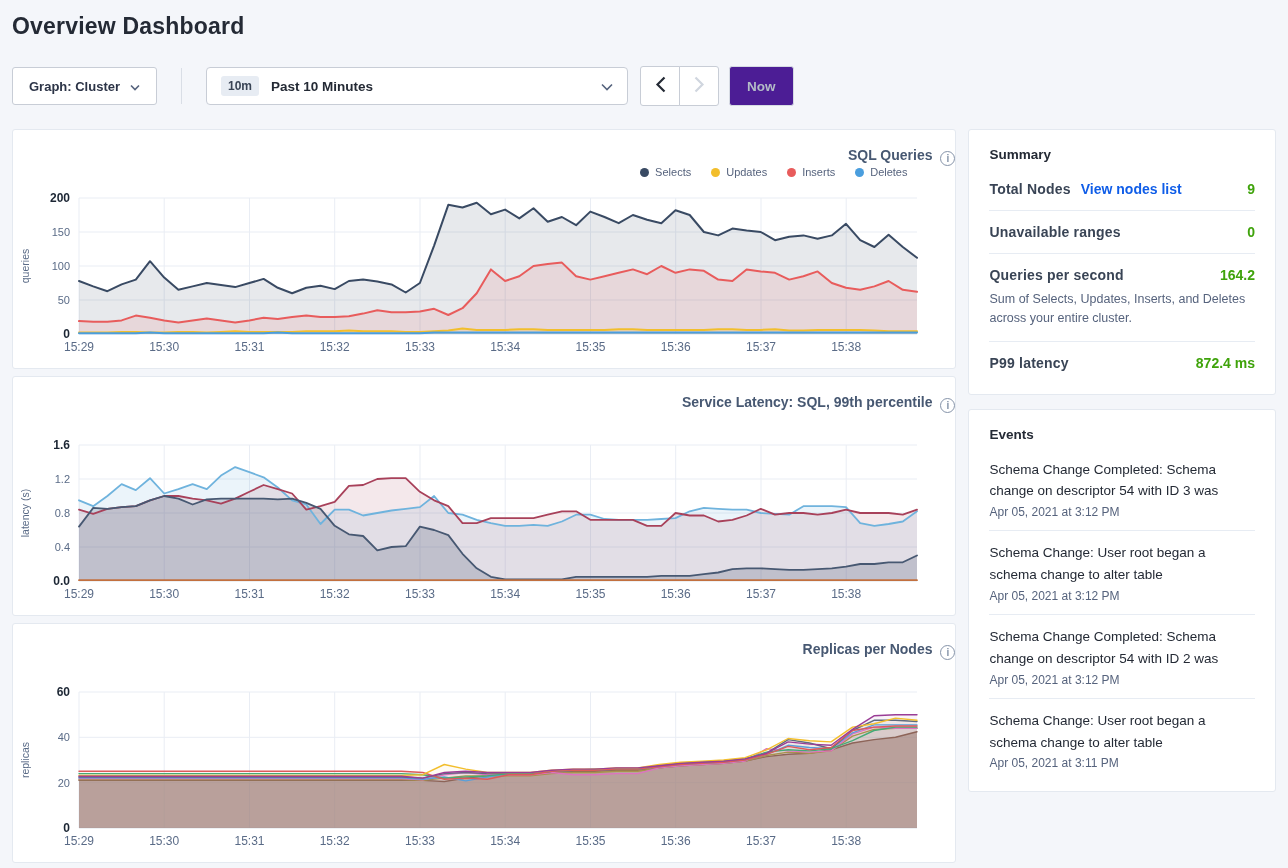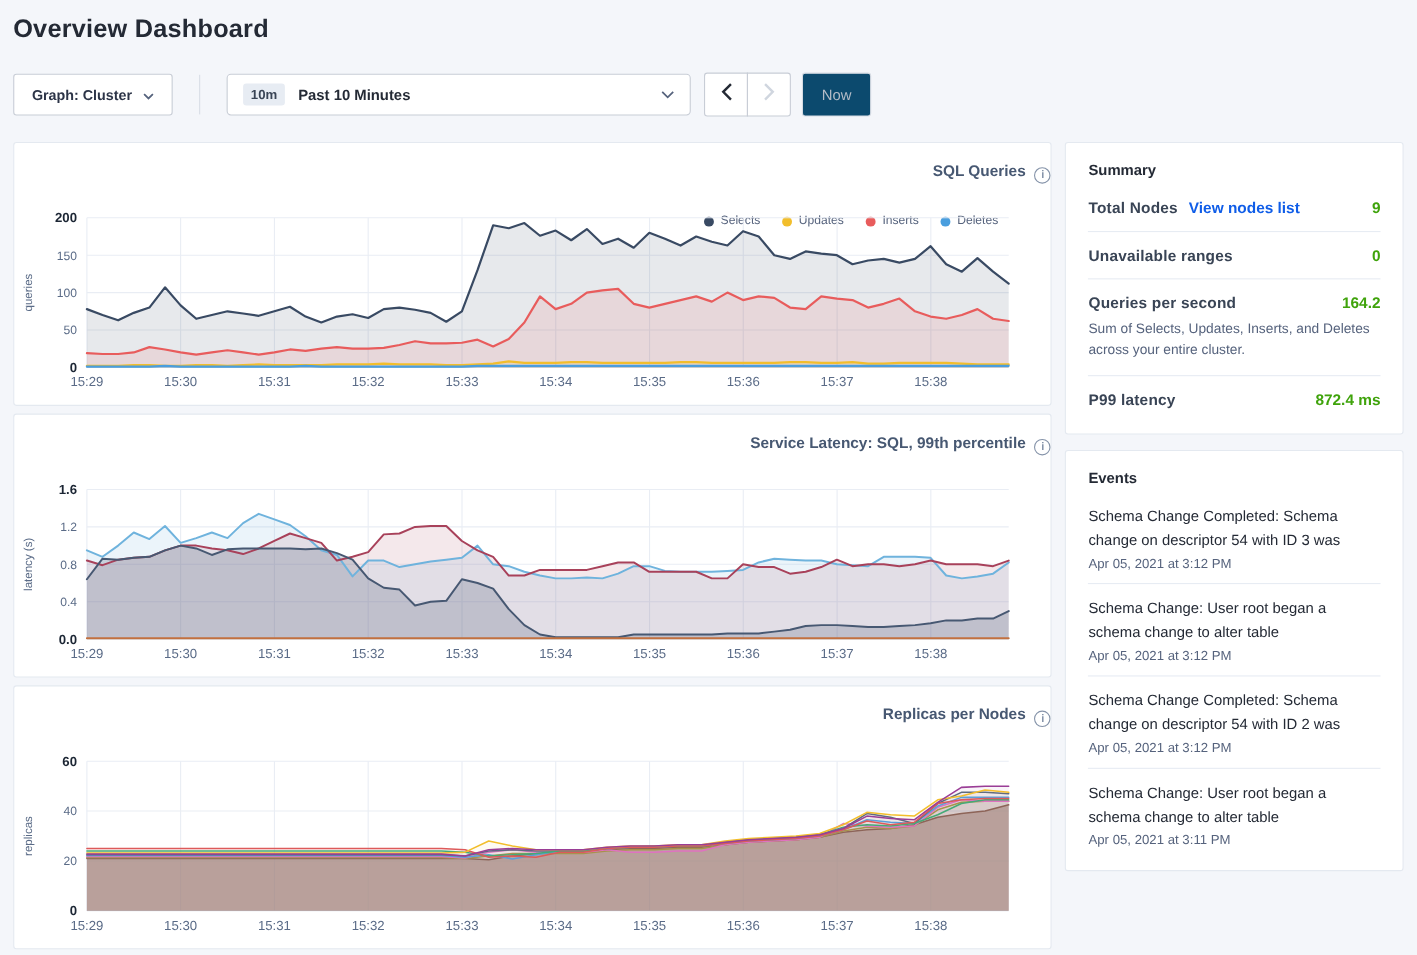--- a/index.html
+++ b/index.html
@@ -18,31 +18,31 @@
   .dropdown { height:38px; padding:0 16px; gap:10px; font-size:13px; font-weight:700; color:#2c3447; }
   .dropdown + .dropdown { margin-left:24px; }
   .tb-divider { width:1px; height:36px; background:#d9dee6; margin:0 24px; }
   .time-sel { height:38px; width:422px; border-radius:4px; padding:0 14px; gap:12px; }
   .time-badge { background:#e7ecf3; border-radius:3px; padding:3px 7px; font-size:12px; font-weight:700; color:#394455; }
   .time-label { font-size:13.5px; font-weight:700; color:#242a35; }
   .time-sel .chev { margin-left:auto; }
   .nav-btn { width:40px; height:40px; justify-content:center; }
   .nav-prev { margin-left:12px; border-radius:3px 0 0 3px; }
   .nav-next { margin-left:-1px; border-radius:0 3px 3px 0; }
-  .now-btn { height:40px; padding:0 17px; margin-left:10px; font-size:13.5px; font-weight:400; color:#b4bcc7; background:#0c4a6e; border-color:#d6dbe3; justify-content:center; }
+  .now-btn { height:40px; padding:0 17px; margin-left:10px; font-size:13.5px; font-weight:700; color:#b4bcc7; background:#4c1d95; border-color:#d6dbe3; justify-content:center; }
 
   
   .main { display:flex; gap:12px; padding:0 12px; margin-top:23px; }
   .left-col { width:946px; display:flex; flex-direction:column; gap:7px; }
   .right-col { width:308px; display:flex; flex-direction:column; gap:14px; }
 
   .chart-card { background:#fff; border:1px solid #e4e9f0; border-radius:3px; height:240px; position:relative; padding-top:17px; }
   .chart-title-row { text-align:right; font-size:14px; font-weight:700; color:#475872; }
   .info-icon { display:inline-flex; align-items:center; justify-content:center; width:15px; height:15px; border:1px solid #8593a9; border-radius:50%; color:#8593a9; font-size:10px; font-weight:700; font-style:normal; margin-left:8px; vertical-align:-2px; cursor:pointer; }
-  .chart-legend { position:absolute; top:65px; right:48px; display:flex; gap:20px; }
+  .chart-legend { position:absolute; top:36px; right:48px; display:flex; gap:20px; }
   .legend-item { display:flex; align-items:center; gap:6px; font-size:11px; color:#56637d; }
   .legend-dot { width:9px; height:9px; border-radius:50%; display:inline-block; }
   .chart-box { position:absolute; left:0; top:58px; width:946px; height:180px; }
   .chart-box text { font-family:"Liberation Sans",sans-serif; }
   .xlab { font-size:12px; fill:#5a6b87; }
   .ylab { font-size:11px; fill:#5a6b87; }
   .ylab.strong { font-size:12px; font-weight:700; fill:#1c2634; }
   .unit { font-size:10.5px; fill:#5a6b87; }
 
   .panel { background:#fff; border:1px solid #e4e9f0; border-radius:3px; padding:17px 20px 10px 20px; }

